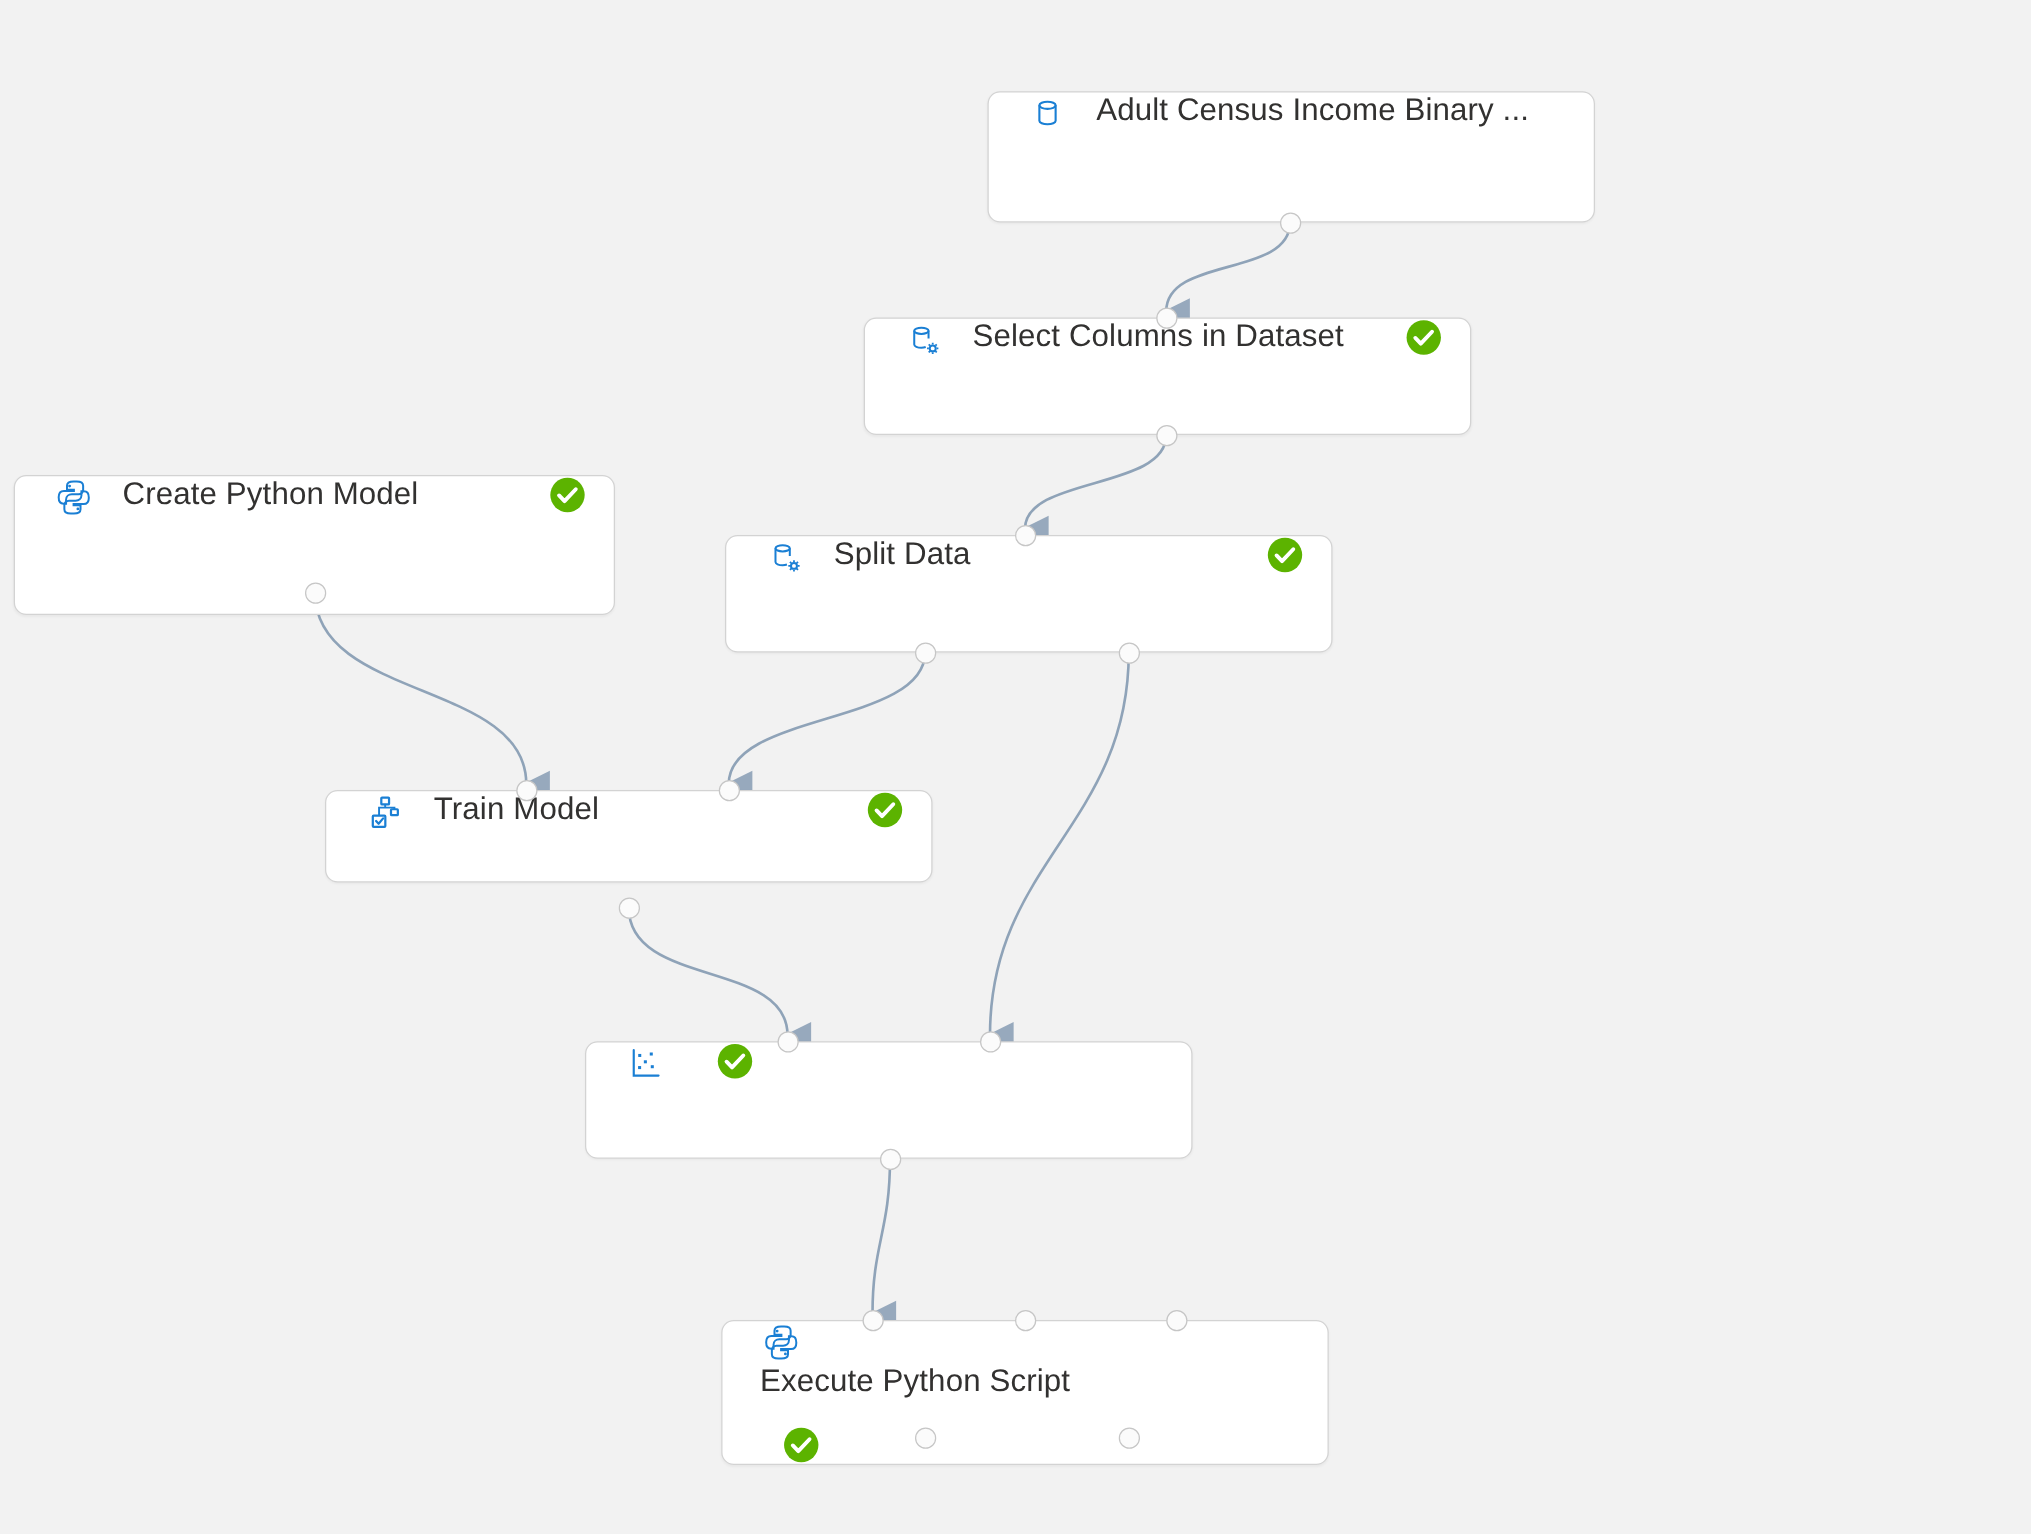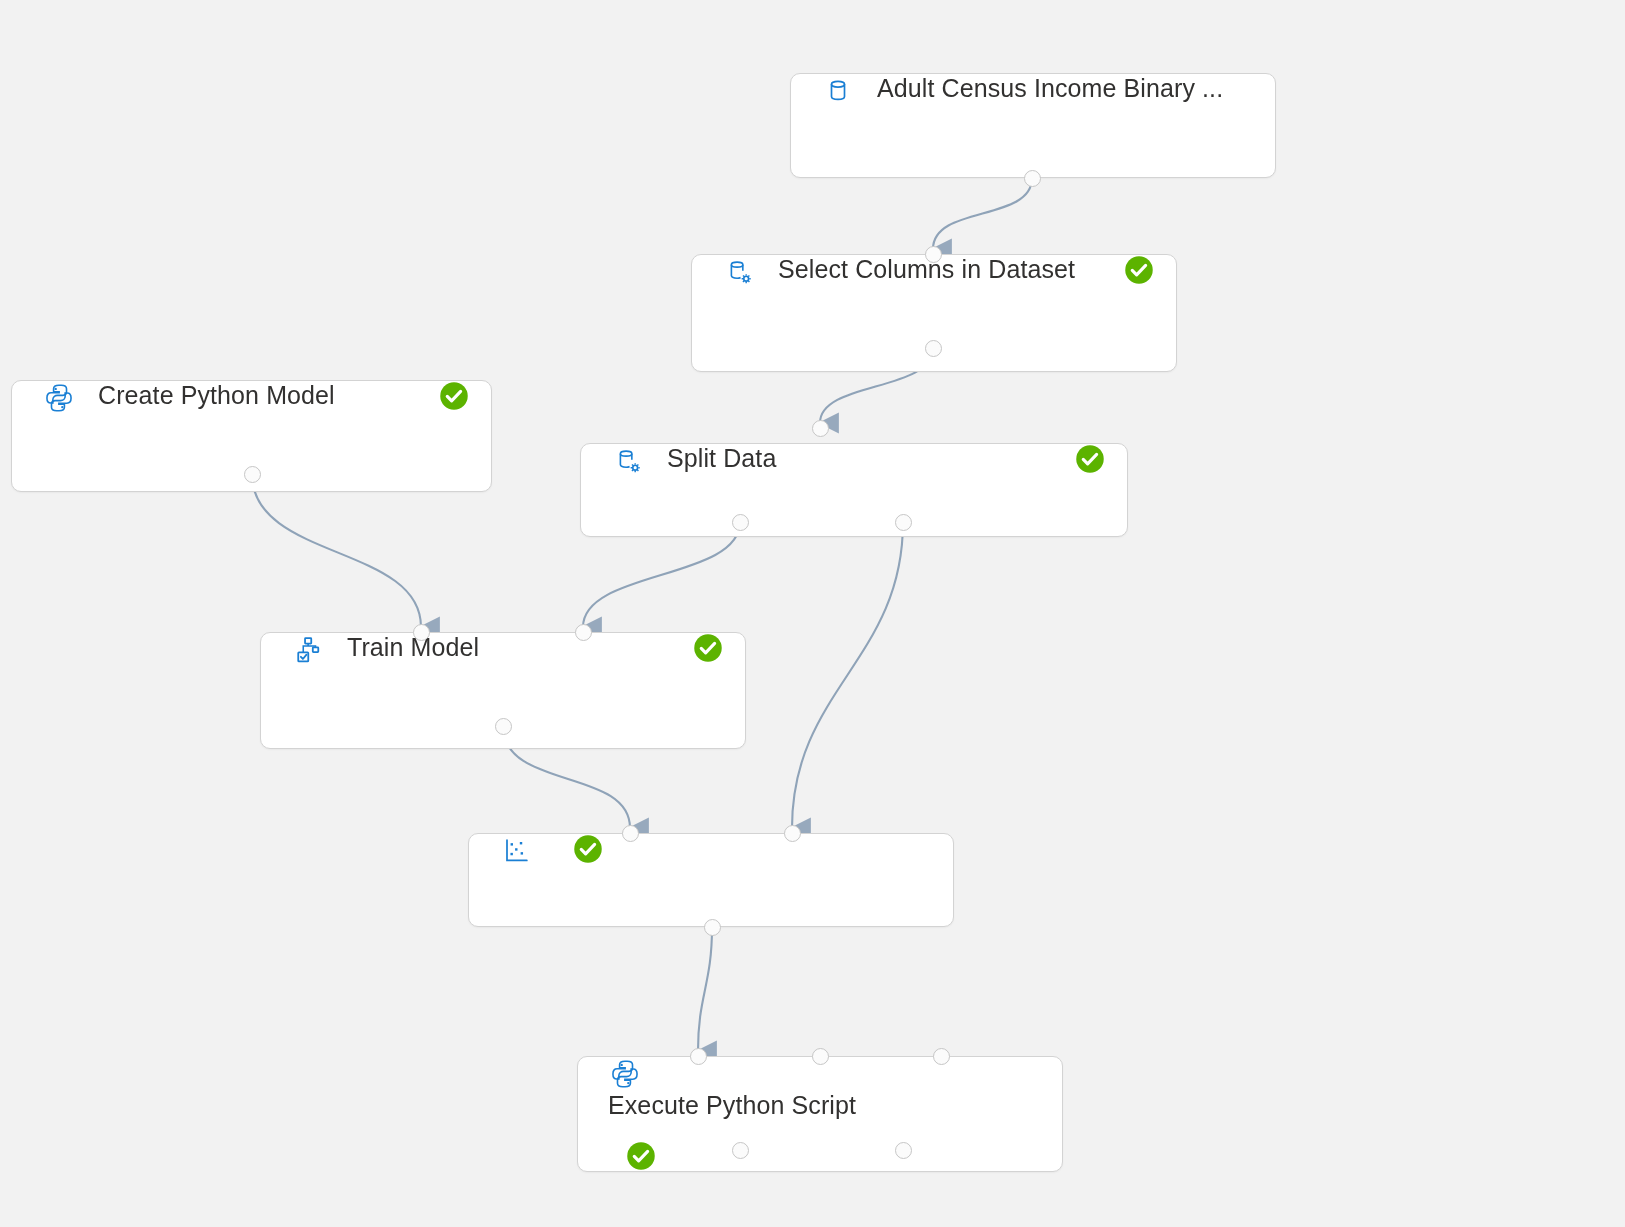--- a/index.html
+++ b/index.html
@@ -108,21 +108,21 @@
       <div class="node" style="left: 790px; top: 73px; width: 486px; height: 105px;">
         <span class="node-icon">
           <svg width="30" height="30" viewBox="0 0 24 24" fill="none" stroke="#1a7fd4" stroke-width="1.35">
             <ellipse cx="12" cy="6.6" rx="5.2" ry="2.3"></ellipse>
             <path d="M6.8 6.6 V16.4 C6.8 17.7 9.1 18.7 12 18.7 C14.9 18.7 17.2 17.7 17.2 16.4 V6.6"></path>
           </svg>
         </span>
         <span class="node-title">Adult Census Income Binary ...</span>
       </div>
       <div class="port" style="left: 1032px; top: 178px;"></div>
-      <div class="node" style="left: 691px; top: 254px; width: 486px; height: 118px;">
+      <div class="node" style="left: 691px; top: 254px; width: 486px; height: 94px;">
         <span class="node-icon">
           <svg width="31" height="31" viewBox="0 0 26 26" fill="none" stroke="#1a7fd4" stroke-width="1.35">
             <ellipse cx="11" cy="6.4" rx="4.8" ry="2.1"></ellipse>
             <path d="M6.2 6.4 V15.6 C6.2 16.8 8.3 17.8 11 17.8 C12.1 17.8 13.1 17.6 13.9 17.3"></path>
             <path d="M15.8 6.4 V11.6"></path>
             <circle cx="18.6" cy="18.2" r="2.0"></circle>
             <path d="M18.6 14.4 v1.2 M18.6 20.8 v1.2 M14.8 18.2 h1.2 M21.2 18.2 h1.2 M15.9 15.5 l0.9 0.9 M20.4 20.0 l0.9 0.9 M21.3 15.5 l-0.9 0.9 M16.8 20.0 l-0.9 0.9" stroke-width="1.2"></path>
           </svg>
         </span>
         <span class="node-title">Select Columns in Dataset</span>
@@ -146,42 +146,42 @@
         </span>
         <span class="node-title">Create Python Model</span>
         <span class="status-badge" title="Completed">
           <svg width="30" height="30" viewBox="0 0 24 24">
             <circle cx="12" cy="12" r="11" fill="#5cb300"></circle>
             <path d="M6.6 12.3 l3.5 3.6 l7.2 -7.6" fill="none" stroke="#ffffff" stroke-width="2.5" stroke-linecap="round" stroke-linejoin="round"></path>
           </svg>
         </span>
       </div>
       <div class="port" style="left: 252px; top: 474px;"></div>
-      <div class="node" style="left: 580px; top: 428px; width: 548px; height: 94px; margin-top: 15px;">
+      <div class="node" style="left: 580px; top: 428px; width: 486px; height: 94px;">
         <span class="node-icon">
           <svg width="31" height="31" viewBox="0 0 26 26" fill="none" stroke="#1a7fd4" stroke-width="1.35">
             <ellipse cx="11" cy="6.4" rx="4.8" ry="2.1"></ellipse>
             <path d="M6.2 6.4 V15.6 C6.2 16.8 8.3 17.8 11 17.8 C12.1 17.8 13.1 17.6 13.9 17.3"></path>
             <path d="M15.8 6.4 V11.6"></path>
             <circle cx="18.6" cy="18.2" r="2.0"></circle>
             <path d="M18.6 14.4 v1.2 M18.6 20.8 v1.2 M14.8 18.2 h1.2 M21.2 18.2 h1.2 M15.9 15.5 l0.9 0.9 M20.4 20.0 l0.9 0.9 M21.3 15.5 l-0.9 0.9 M16.8 20.0 l-0.9 0.9" stroke-width="1.2"></path>
           </svg>
         </span>
         <span class="node-title">Split Data</span>
         <span class="status-badge" title="Completed">
           <svg width="30" height="30" viewBox="0 0 24 24">
             <circle cx="12" cy="12" r="11" fill="#5cb300"></circle>
             <path d="M6.6 12.3 l3.5 3.6 l7.2 -7.6" fill="none" stroke="#ffffff" stroke-width="2.5" stroke-linecap="round" stroke-linejoin="round"></path>
           </svg>
         </span>
       </div>
       <div class="port" style="left: 820px; top: 428px;"></div>
       <div class="port" style="left: 740px; top: 522px;"></div>
       <div class="port" style="left: 903px; top: 522px;"></div>
-      <div class="node" style="left: 260px; top: 632px; width: 486px; height: 117px;">
+      <div class="node" style="left: 260px; top: 632px; width: 486px; height: 74px;">
         <span class="node-icon">
           <svg width="31" height="31" viewBox="0 0 26 26" fill="none" stroke="#1a7fd4" stroke-width="1.5">
             <rect x="10.1" y="2.6" width="5.2" height="4.6" rx="0.5"></rect>
             <rect x="16.6" y="10.4" width="4.6" height="4.0" rx="0.5"></rect>
             <rect x="4.4" y="14.6" width="8.4" height="7.6" rx="0.6"></rect>
             <path d="M12.7 7.2 V9.3 M12.7 9.3 H18.9 V10.4 M12.7 9.3 H8.6 V14.6" stroke-width="1.3"></path>
             <path d="M6.6 18.3 l1.7 1.8 l3.0 -3.6" stroke-width="1.5" stroke-linecap="round" stroke-linejoin="round"></path>
           </svg>
         </span>
         <span class="node-title">Train Model</span>

